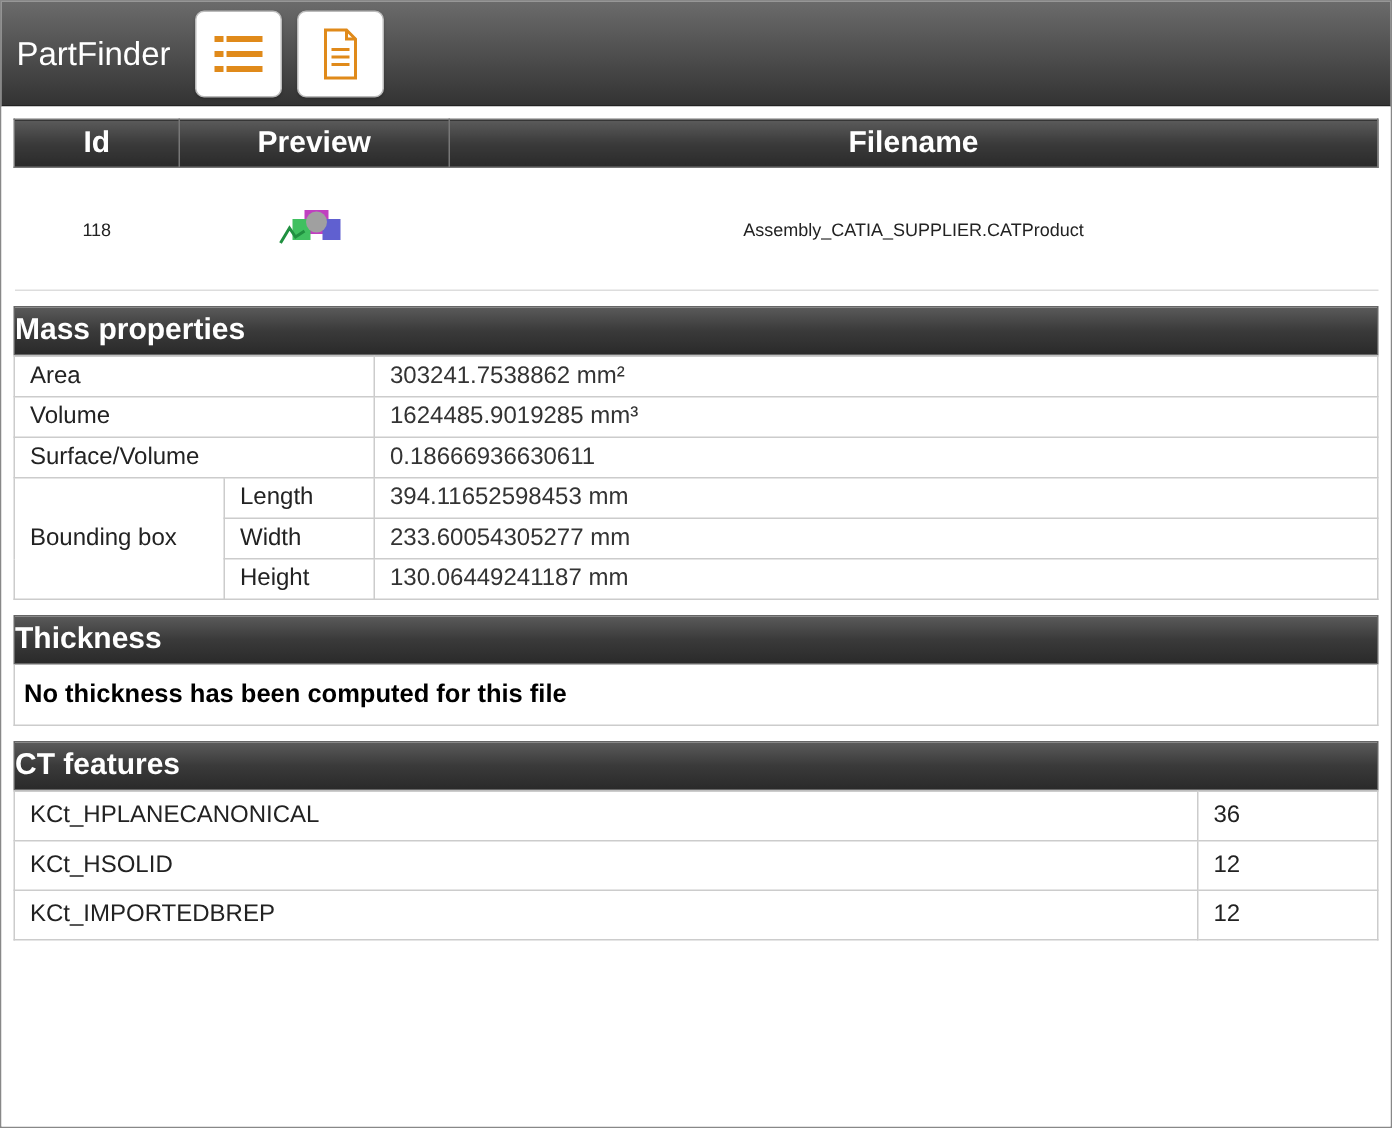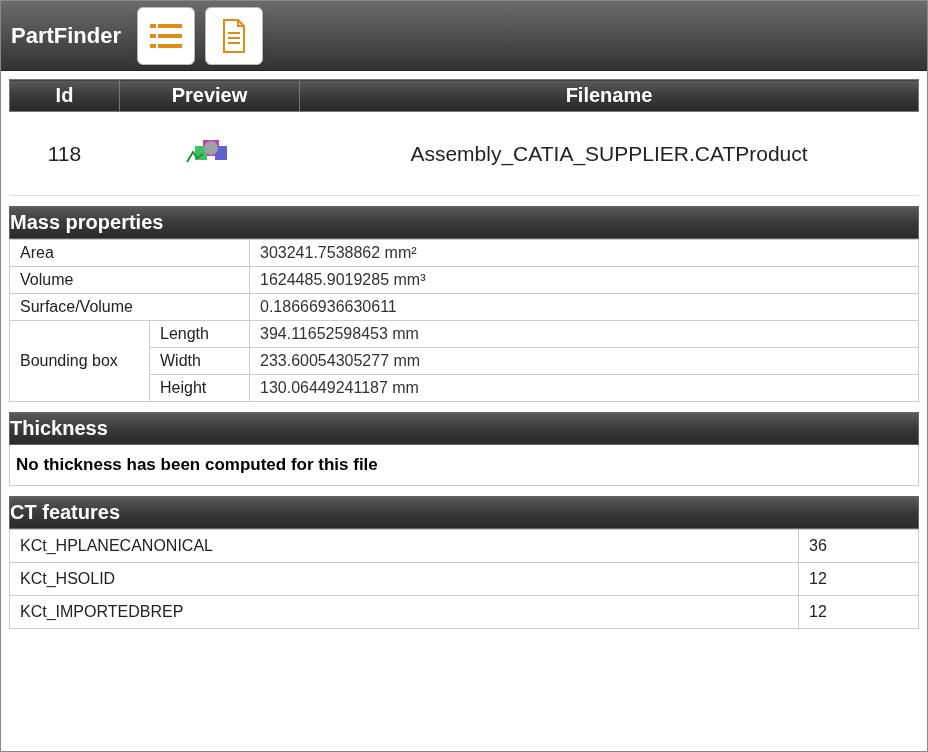--- a/index.html
+++ b/index.html
@@ -23,21 +23,21 @@
     background: linear-gradient(to bottom, #6b6b6b 0%, #4f4f4f 50%, #333 100%);
     display: flex;
     align-items: center;
     padding: 4px 10px;
     gap: 10px;
     height: 70px;
     border-bottom: 1px solid #222;
   }
   .app-title {
     color: #fff;
-    font-weight: bold;
+    font-weight: normal;
     font-size: 22px;
     margin-right: 6px;
   }
   .tool-btn {
     width: 58px;
     height: 58px;
     background: #fff;
     border: 1px solid #bbb;
     border-radius: 6px;
     display: flex;
@@ -63,21 +63,21 @@
     background: linear-gradient(to bottom, #5a5a5a 0%, #3a3a3a 50%, #2a2a2a 100%);
     color: #fff;
     font-weight: bold;
     font-size: 20px;
     padding: 4px 6px;
     border: 1px solid #777;
   }
   table.file-head td {
     padding: 14px 8px;
     text-align: center;
-    font-size: 21px;
+    font-size: 12px;
     color: #222;
     border-bottom: 1px solid #ddd;
     background: #fff;
   }
   .preview-cell { text-align:center; }
   .preview-thumb {
     display:inline-block;
     width: 70px; height: 50px;
   }
   

